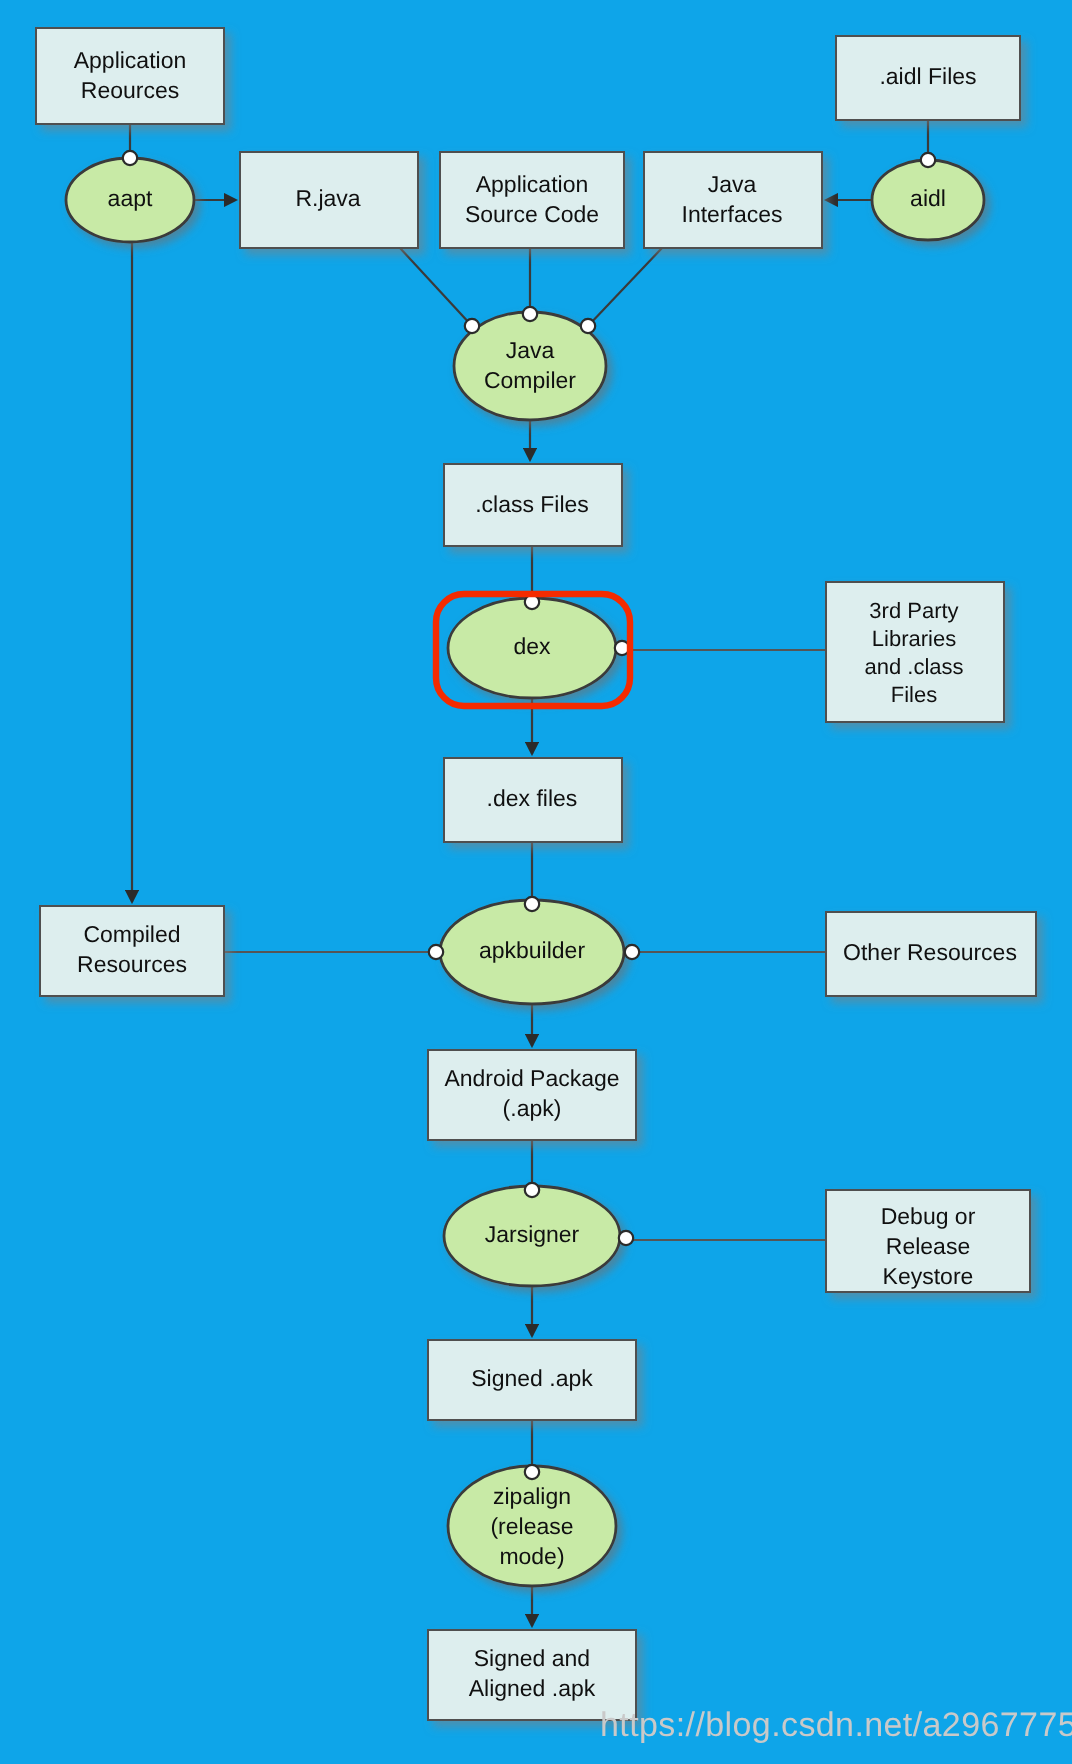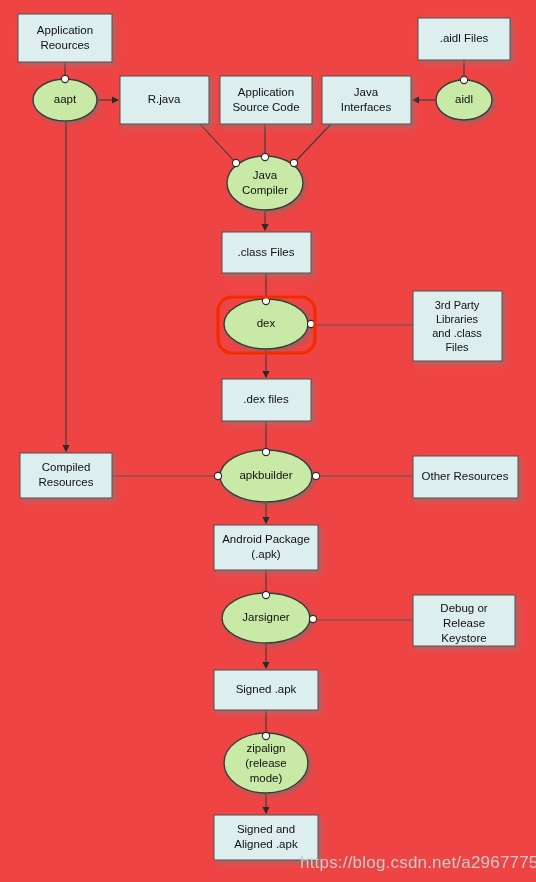--- a/index.html
+++ b/index.html
@@ -8,21 +8,21 @@
     padding: 0;
     background: #ffffff;
   }
   body {
     font-family: "Liberation Sans", sans-serif;
   }
   #diagram-root {
     position: relative;
     width: 536px;
     height: 882px;
-    background: #ef4444;
+    background: #0ea5e9;
     overflow: hidden;
   }
   svg#flow {
     display: block;
     width: 536px;
     height: 882px;
   }
   .node-box {
     fill: #ddeeee;
     stroke: #4f4f4f;

